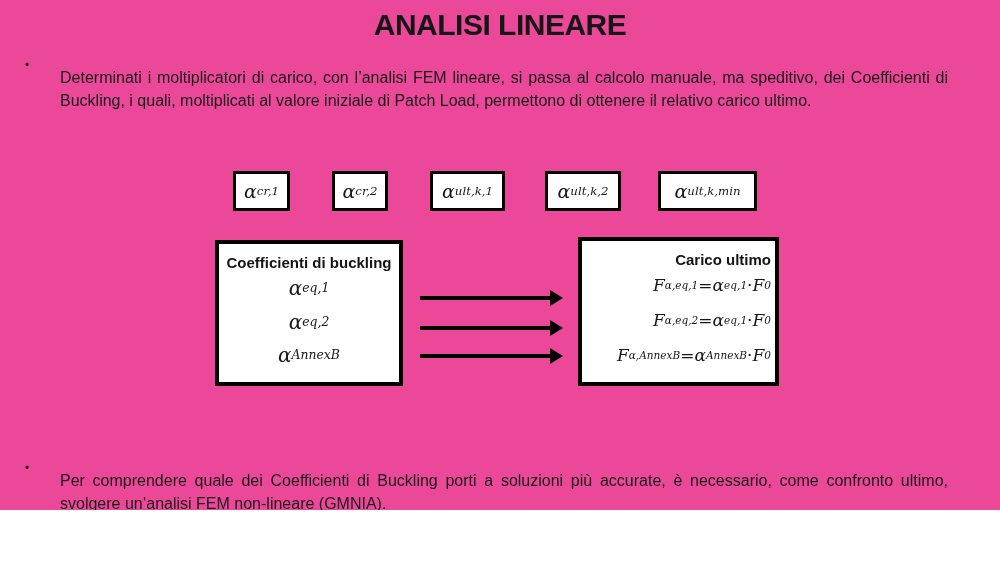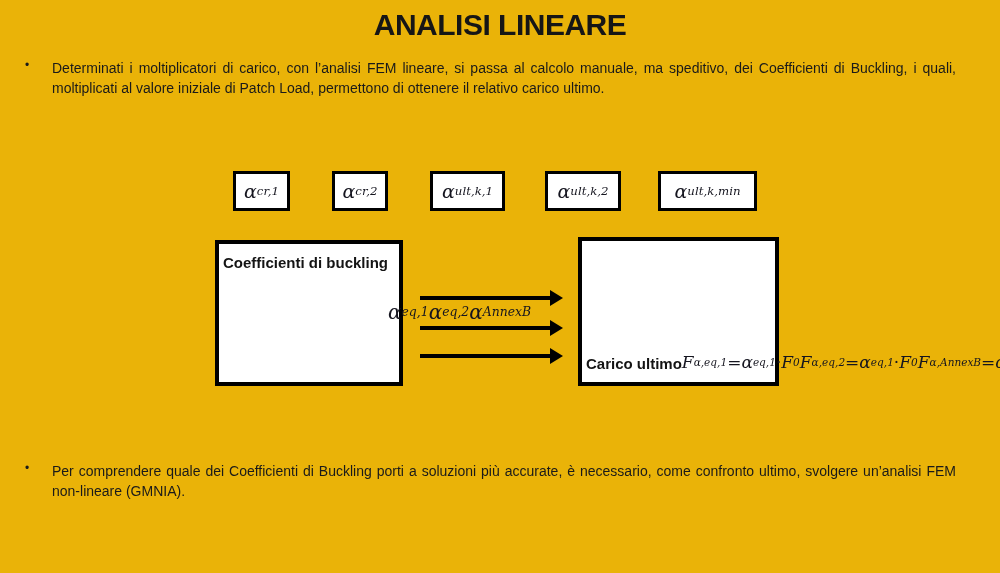--- a/index.html
+++ b/index.html
@@ -1,20 +1,20 @@
 <!DOCTYPE html>
 <html><head>
 <meta charset="utf-8">
 <style>
   html, body { margin: 0; padding: 0; background: #ffffff; }
   .slide {
     position: relative;
     width: 1000px;
-    height: 573px;
-    background: #eab308;
+    height: 510px;
+    background: #ec4899;
     font-family: "Liberation Sans", sans-serif;
     color: #1a1a1a;
     overflow: hidden;
   }
 
   
   .slide-title {
     position: absolute;
     top: 8px;
     left: 0;
@@ -37,22 +37,22 @@
   }
   .bullet .marker {
     width: 23px;
     flex: 0 0 23px;
     font-size: 12px;
     padding-top: 3px;
     color: #1a1a1a;
   }
   .bullet p {
     flex: 1;
-    margin: 4px;
-    font-size: 14px;
+    margin: 12px;
+    font-size: 16px;
     line-height: 1.42;
     text-align: justify;
     text-align-last: left;
     color: #1a1a1a;
   }
   .bullet-1 { top: 55px; }
   .bullet-2 { top: 458px; }
 
   
   .mvar { font-family: "DejaVu Serif", serif; font-style: italic; }
@@ -80,21 +80,21 @@
     color: #15151f;
   }
 
   
   .bigbox {
     position: absolute;
     box-sizing: border-box;
     border: 4px solid #000000;
     background: #ffffff;
     display: flex;
-    flex-direction: row;
+    flex-direction: column;
     padding: 8px 4px 10px 4px;
   }
   .bigbox-title {
     text-align: center;
     font-size: 15px;
     font-weight: 700;
     color: #141414;
     flex: 0 0 auto;
     padding-top: 2px;
   }

